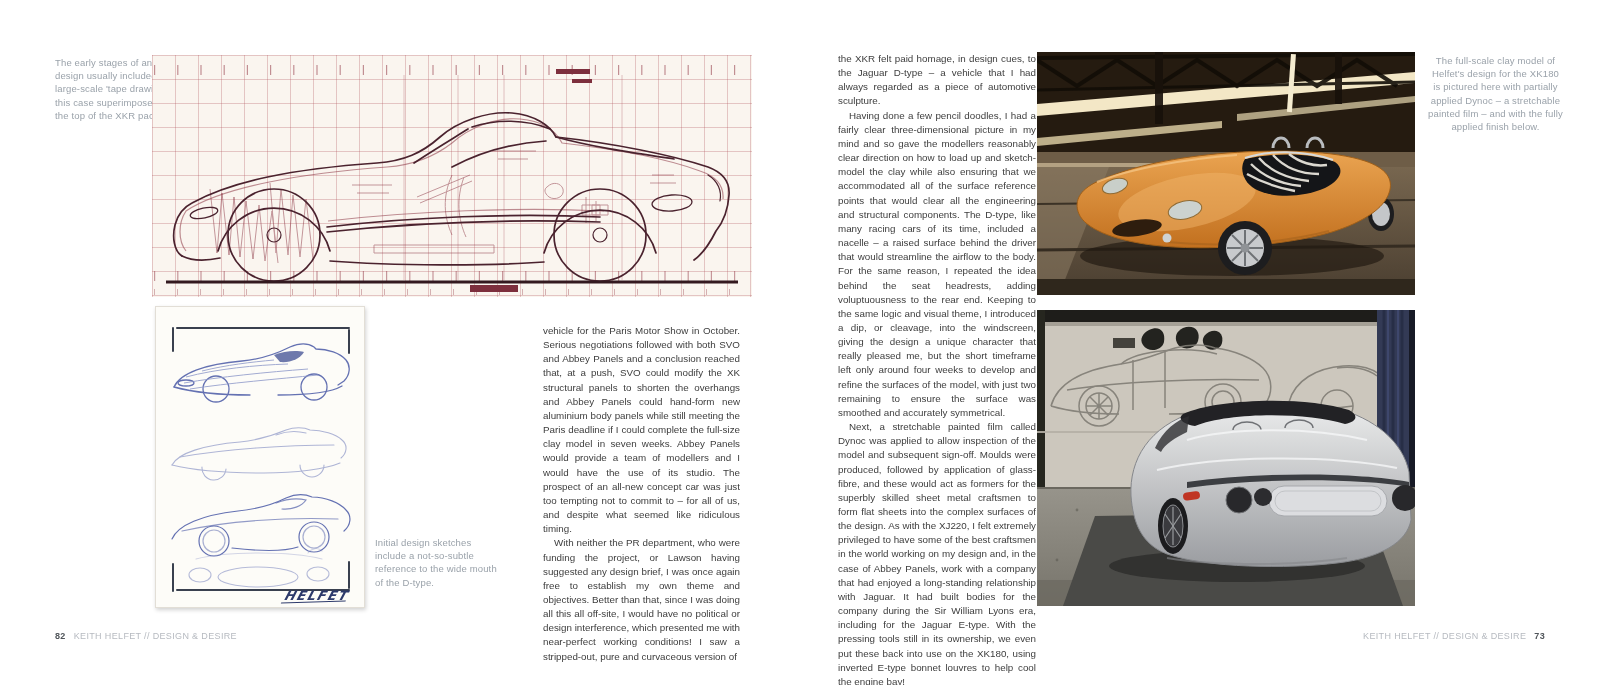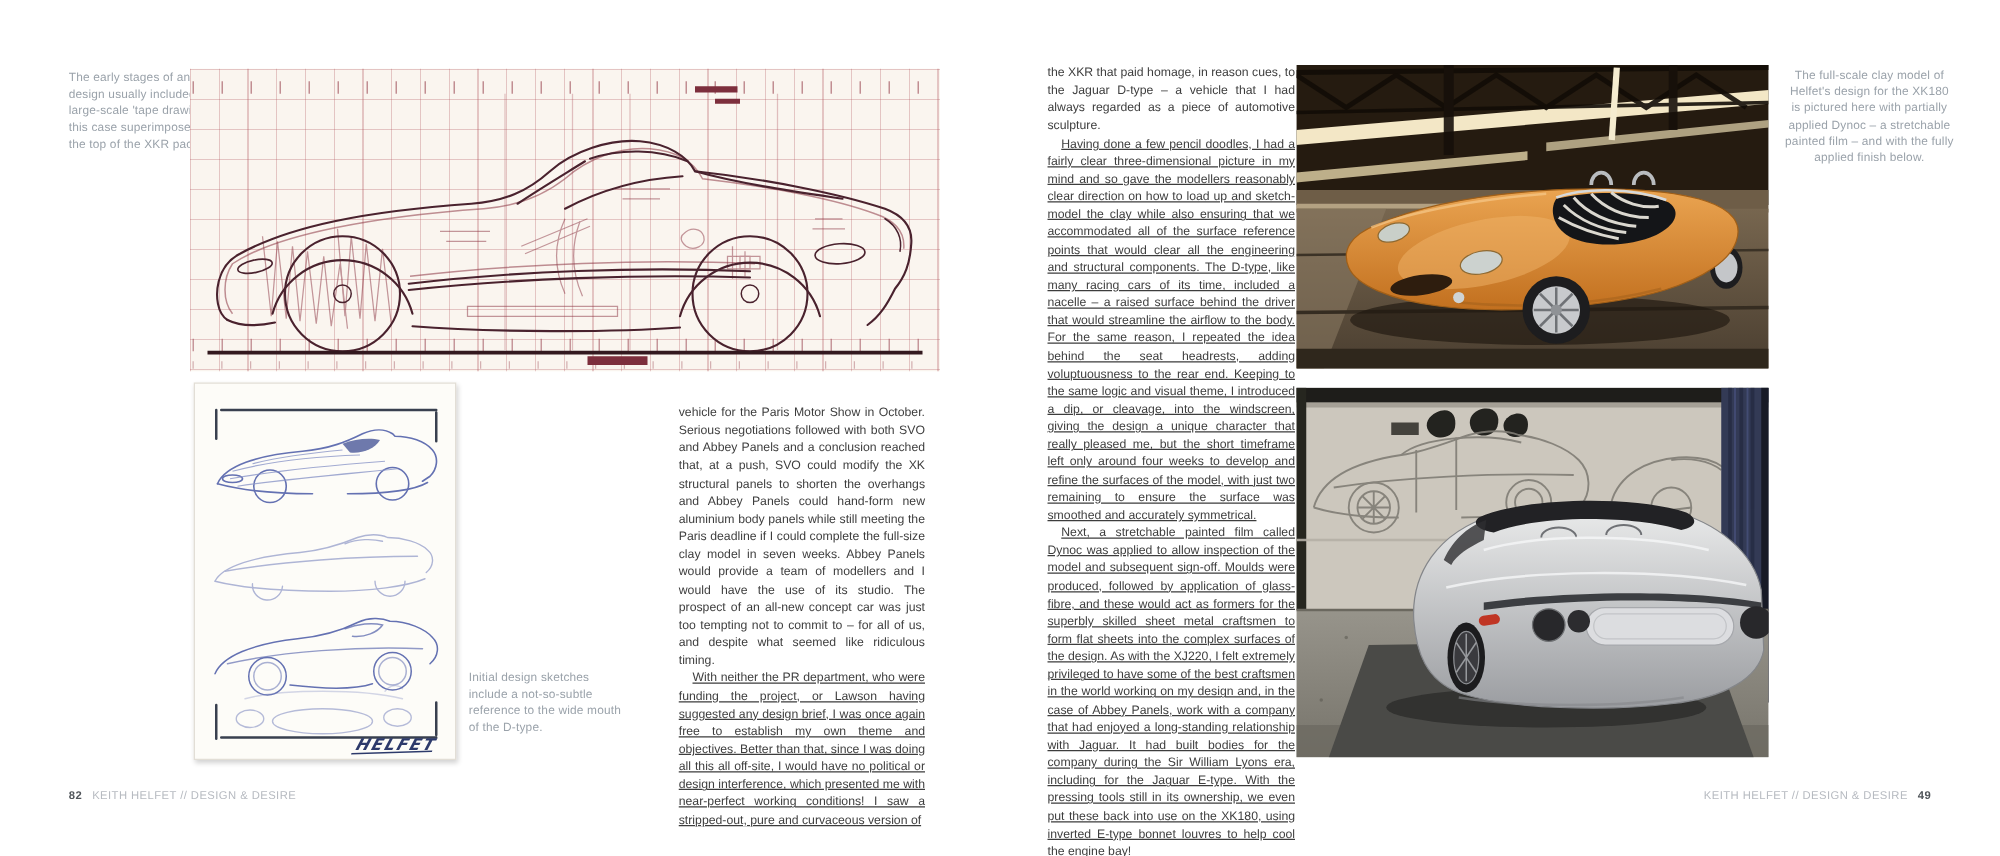--- a/index.html
+++ b/index.html
@@ -1,21 +1,21 @@
 <!DOCTYPE html>
 <html><head>
 <meta charset="utf-8">
 <style>
   html,body{margin:0;padding:0;background:#ffffff;}
   .spread{position:relative;width:1600px;height:685px;background:#ffffff;overflow:hidden;
           font-family:"Liberation Sans",sans-serif;}
   .caption{position:absolute;font-size:9.5px;line-height:13.2px;color:#9aa2aa;letter-spacing:.15px;}
   .bodycol{position:absolute;font-size:9.8px;line-height:14.15px;color:#3d3d3d;text-align:justify;}
   .bodycol p{margin:0;}
-  .bodycol p.indent{text-indent:11px;text-decoration:underline;}
+  .bodycol p.indent{text-indent:11px;}
   .pgfooter{position:absolute;top:631px;font-size:9px;letter-spacing:.35px;white-space:nowrap;}
   .pagenum{font-weight:bold;color:#50555a;}
   .booktitle{color:#b6bac0;font-weight:normal;}
   .pgfooter span{margin-right:8px;}
   .pgfooter.right span{margin-right:0;margin-left:8px;}
   figure{margin:0;position:absolute;}
   .tapefig{left:152px;top:55px;width:600px;height:242px;
      background-color:#faf5ef;
      background-image:
        repeating-linear-gradient(to right, rgba(176,84,92,.30) 0 1px, transparent 1px 23px),
@@ -157,21 +157,21 @@
   <div class="bodycol" style="left:543px;top:324px;width:197px;height:308px;">
     <p>vehicle for the Paris Motor Show in October. Serious negotiations followed with both SVO and Abbey Panels and a conclusion reached that, at a push, SVO could modify the XK structural panels to shorten the overhangs and Abbey Panels could hand-form new aluminium body panels while still meeting the Paris deadline if I could complete the full-size clay model in seven weeks. Abbey Panels would provide a team of modellers and I would have the use of its studio. The prospect of an all-new concept car was just too tempting not to commit to – for all of us, and despite what seemed like ridiculous timing.</p>
     <p class="indent">With neither the PR department, who were funding the project, or Lawson having suggested any design brief, I was once again free to establish my own theme and objectives. Better than that, since I was doing all this all off-site, I would have no political or design interference, which presented me with near-perfect working conditions! I saw a stripped-out, pure and curvaceous version of</p>
   </div>
 
   <div class="pgfooter" style="left:55px;">
     <span class="pagenum">82</span><span class="booktitle">KEITH HELFET // DESIGN &amp; DESIRE</span>
   </div>
 
   <div class="bodycol" style="left:838px;top:52px;width:198px;height:576px;">
-    <p>the XKR that paid homage, in reason cues, to the Jaguar D-type – a vehicle that I had always regarded as a piece of automotive sculpture.</p>
+    <p>the XKR felt paid homage, in design cues, to the Jaguar D-type – a vehicle that I had always regarded as a piece of automotive sculpture.</p>
     <p class="indent">Having done a few pencil doodles, I had a fairly clear three-dimensional picture in my mind and so gave the modellers reasonably clear direction on how to load up and sketch-model the clay while also ensuring that we accommodated all of the surface reference points that would clear all the engineering and structural components. The D-type, like many racing cars of its time, included a nacelle – a raised surface behind the driver that would streamline the airflow to the body. For the same reason, I repeated the idea behind the seat headrests, adding voluptuousness to the rear end. Keeping to the same logic and visual theme, I introduced a dip, or cleavage, into the windscreen, giving the design a unique character that really pleased me, but the short timeframe left only around four weeks to develop and refine the surfaces of the model, with just two remaining to ensure the surface was smoothed and accurately symmetrical.</p>
     <p class="indent">Next, a stretchable painted film called Dynoc was applied to allow inspection of the model and subsequent sign-off. Moulds were produced, followed by application of glass-fibre, and these would act as formers for the superbly skilled sheet metal craftsmen to form flat sheets into the complex surfaces of the design. As with the XJ220, I felt extremely privileged to have some of the best craftsmen in the world working on my design and, in the case of Abbey Panels, work with a company that had enjoyed a long-standing relationship with Jaguar. It had built bodies for the company during the Sir William Lyons era, including for the Jaguar E-type. With the pressing tools still in its ownership, we even put these back into use on the XK180, using inverted E-type bonnet louvres to help cool the engine bay!</p>
   </div>
 
   <figure class="photofig clayfig">
     <svg viewBox="0 0 378 243" width="378" height="243">
       <defs>
         <linearGradient id="og" x1="0" y1="0" x2="0" y2="1">
           <stop offset="0" stop-color="#eaa451"></stop>
             <stop offset="1" stop-color="#c2701f"></stop>
@@ -341,16 +341,16 @@
           <line x1="128" y1="204" x2="144" y2="228"></line>
         <line x1="144" y1="204" x2="128" y2="228"></line>
       </g>
       <path d="M130 248 C180 256 260 256 310 248" stroke="#85878b" stroke-width="2" fill="none" opacity=".6"></path>
     </svg>
   </figure>
 
   <div class="caption" style="left:1428px;top:54px;width:135px;text-align:center;">The full-scale clay model of Helfet's design for the XK180 is pictured here with partially applied Dynoc – a stretchable painted film – and with the fully applied finish below.</div>
 
   <div class="pgfooter right" style="right:55px;text-align:right;">
-    <span class="booktitle">KEITH HELFET // DESIGN &amp; DESIRE</span><span class="pagenum">49</span>
+    <span class="booktitle">KEITH HELFET // DESIGN &amp; DESIRE</span><span class="pagenum">73</span>
   </div>
 
 </div>
 
 </body></html>

